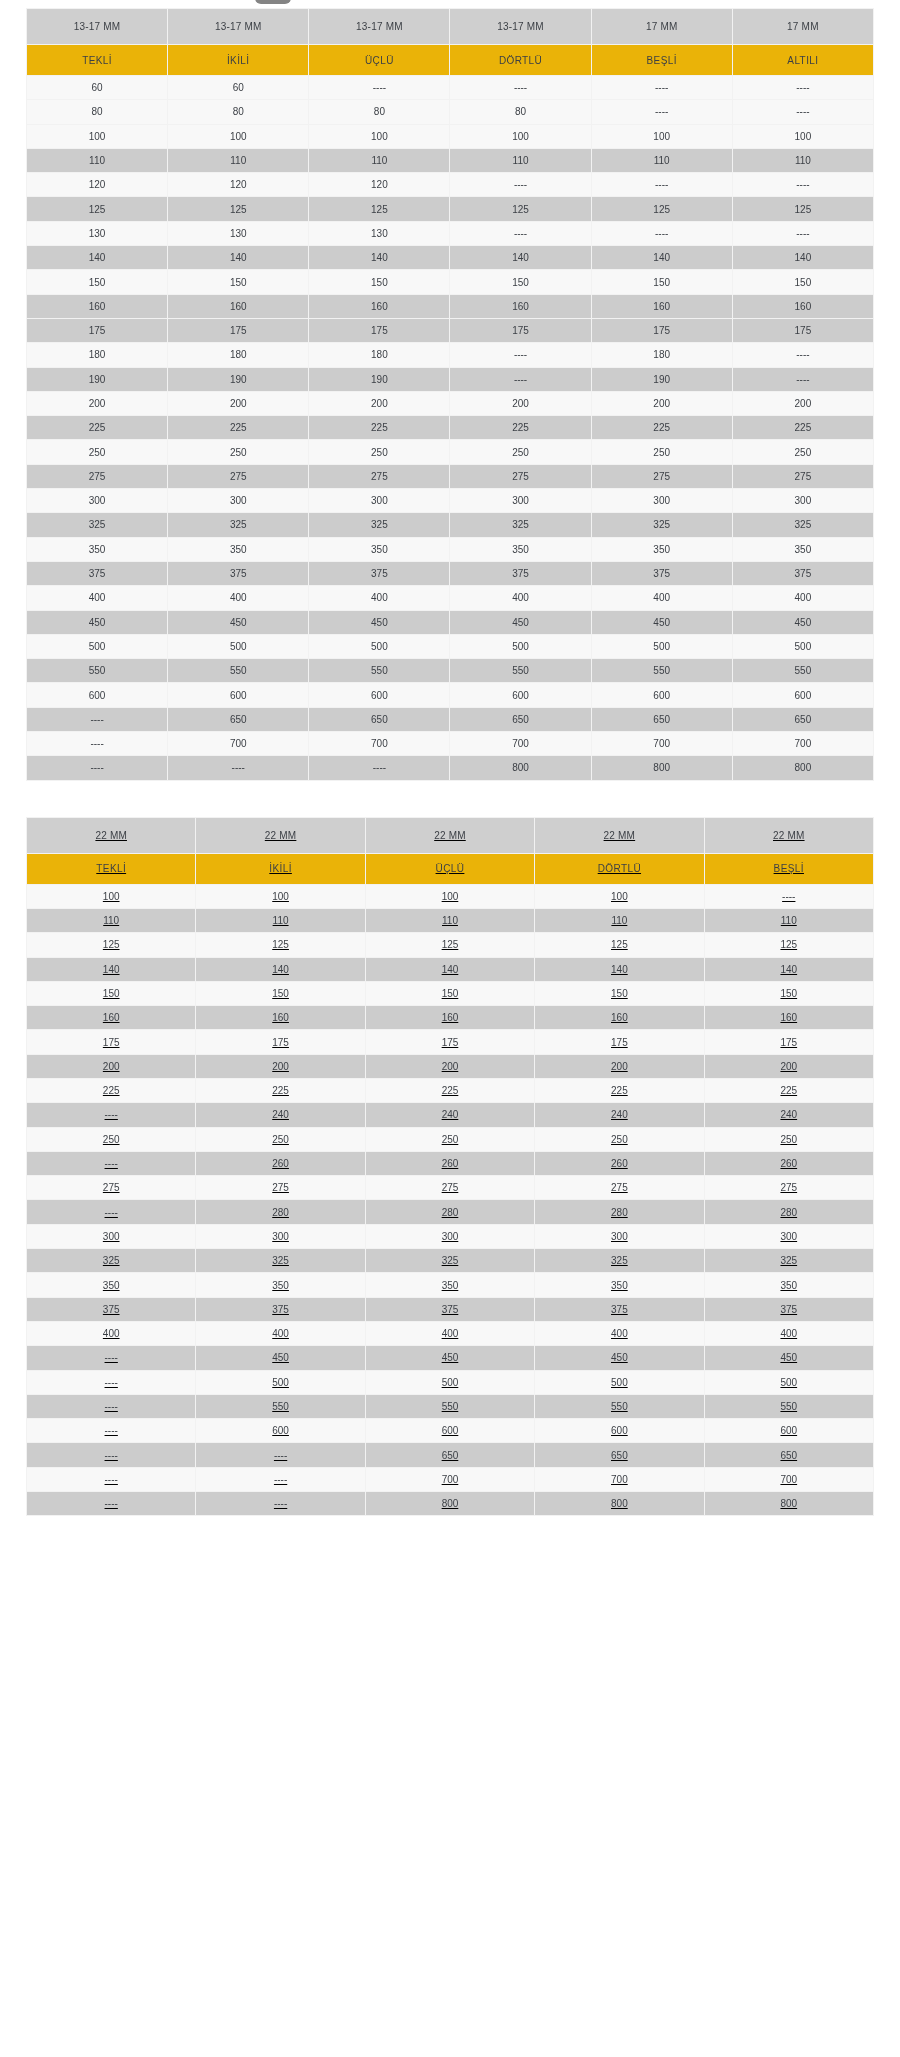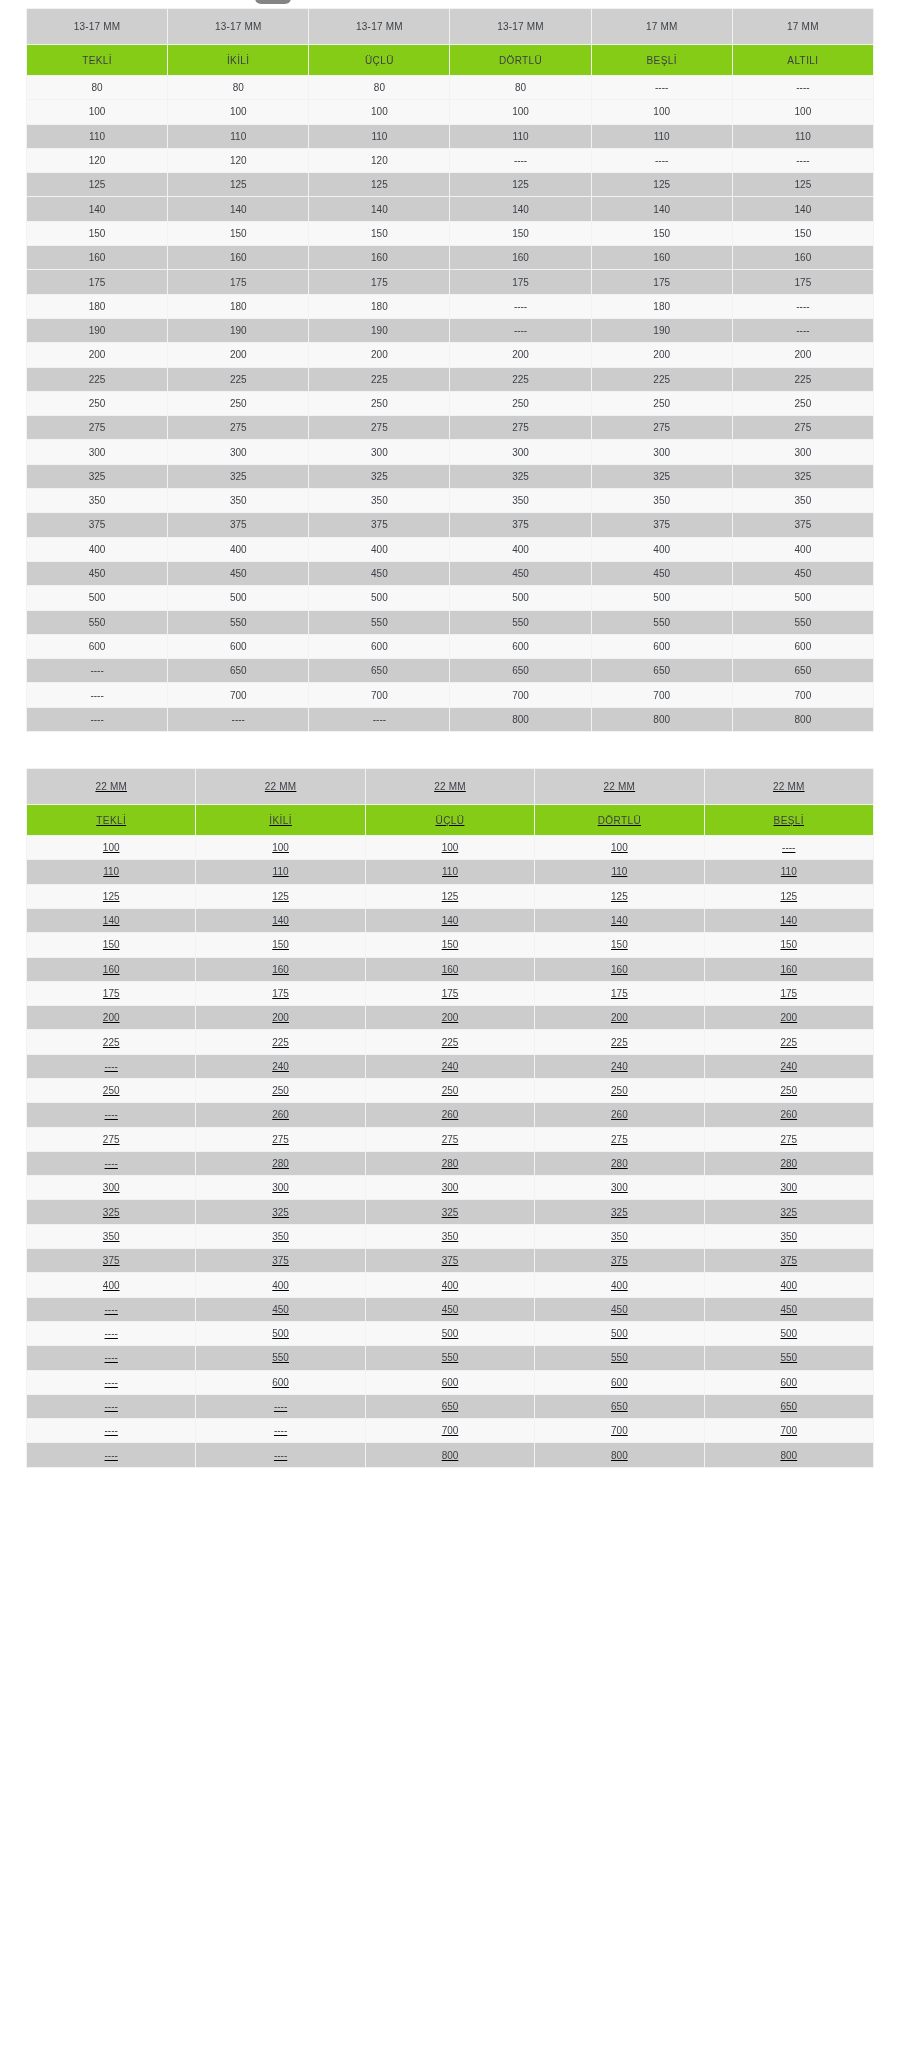--- a/index.html
+++ b/index.html
@@ -48,21 +48,21 @@
   }
   tr.size-header th {
     background: #cfcfcf;
     height: 36px;
     font-size: 10px;
     letter-spacing: 0.2px;
     color: #3b3f45;
     vertical-align: middle;
   }
   tr.group-header th {
-    background: #84cc16;
+    background: #eab308;
     height: 31px;
     font-size: 10px;
     letter-spacing: 0.4px;
     color: #3b3f45;
     vertical-align: middle;
   }
   tbody tr.row-odd td { background: #f8f8f8; }
   tbody tr.row-even td { background: #cccccc; }
   tbody td {
     height: 24.3px;
@@ -91,20 +91,28 @@
           <th>TEKLİ</th>
           <th>İKİLİ</th>
           <th>ÜÇLÜ</th>
           <th>DÖRTLÜ</th>
           <th>BEŞLİ</th>
           <th>ALTILI</th>
         </tr>
     </thead>
     <tbody>
         <tr class="row-odd">
+          <td>60</td>
+          <td>60</td>
+          <td>----</td>
+          <td>----</td>
+          <td>----</td>
+          <td>----</td>
+        </tr>
+        <tr class="row-odd">
           <td>80</td>
           <td>80</td>
           <td>80</td>
           <td>80</td>
           <td>----</td>
           <td>----</td>
         </tr>
         <tr class="row-odd">
           <td>100</td>
           <td>100</td>
@@ -129,20 +137,28 @@
           <td>----</td>
           <td>----</td>
         </tr>
         <tr class="row-even">
           <td>125</td>
           <td>125</td>
           <td>125</td>
           <td>125</td>
           <td>125</td>
           <td>125</td>
+        </tr>
+        <tr class="row-odd">
+          <td>130</td>
+          <td>130</td>
+          <td>130</td>
+          <td>----</td>
+          <td>----</td>
+          <td>----</td>
         </tr>
         <tr class="row-even">
           <td>140</td>
           <td>140</td>
           <td>140</td>
           <td>140</td>
           <td>140</td>
           <td>140</td>
         </tr>
         <tr class="row-odd">

